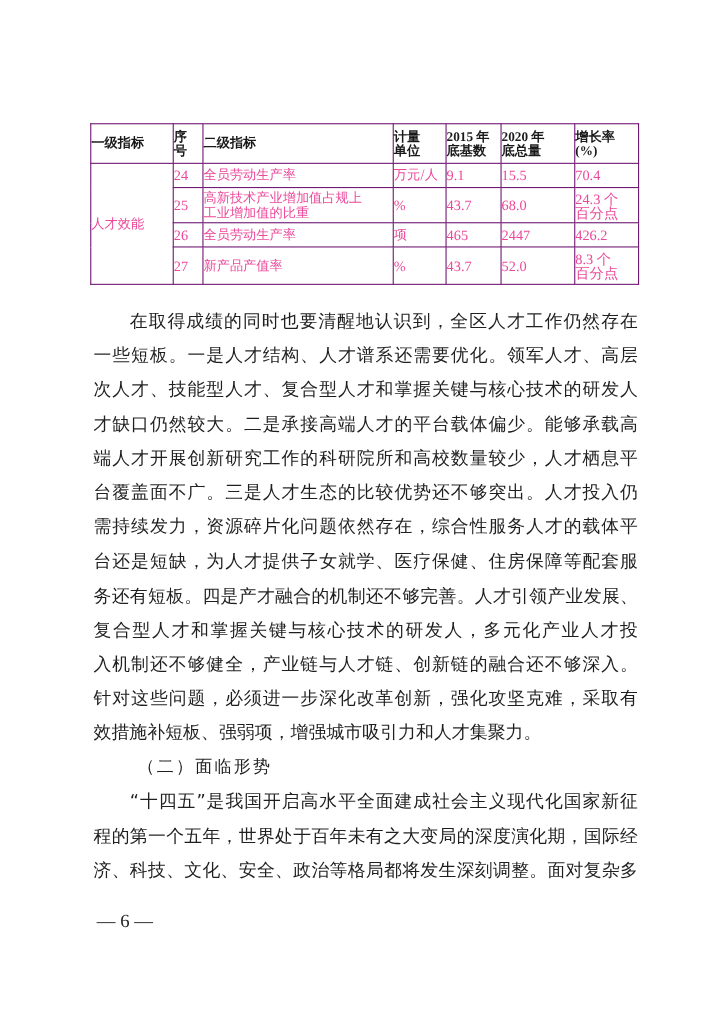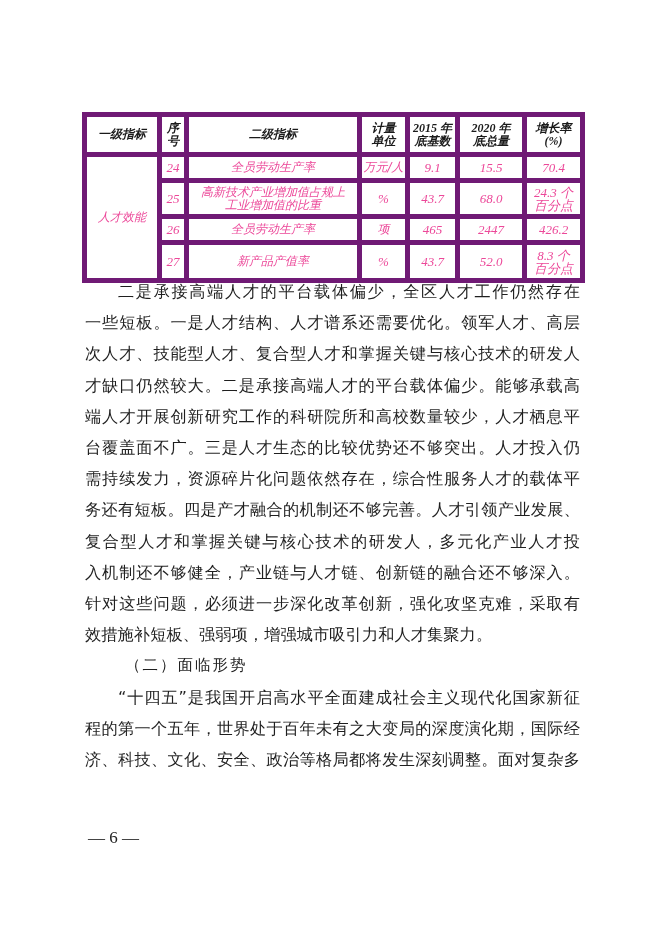--- a/index.html
+++ b/index.html
@@ -2,22 +2,22 @@
 <html><head>
 <meta charset="utf-8">
 <style>
   html, body { margin: 0; padding: 0; background: #ffffff; }
   body { width: 662px; height: 936px; position: relative; overflow: hidden;
          font-family: "DejaVu Serif", "Liberation Serif", serif; color: #1a1a1a; }
   .page { position: absolute; left: 0; top: 0; width: 662px; height: 936px; }
 
   table.idx { position: absolute; left: 82px; top: 112px; border-collapse: collapse;
               width: 498px; table-layout: fixed; font-size: 12px; }
-  table.idx td, table.idx th { border: 5px solid #701a75; text-align: center; vertical-align: middle;
-              padding: 0; line-height: 13px; font-style: italic; }
+  table.idx td, table.idx th { border: 1px solid #701a75; text-align: left; vertical-align: middle;
+              padding: 0; line-height: 13px; }
   table.idx th { font-weight: bold; font-size: 12px; height: 35px; font-family: "DejaVu Sans", "Liberation Sans", sans-serif; }
   table.idx th.num { font-family: "Liberation Serif", "DejaVu Serif", serif; }
   table.idx td { font-family: "DejaVu Sans", "Liberation Sans", sans-serif; font-weight: 300; color: #ec4899; }
   table.idx td.n { font-family: "Liberation Serif", "DejaVu Serif", serif; font-size: 13px; }
   tr.r1 td { height: 21px; }
   tr.r2 td { height: 31px; }
   tr.r3 td { height: 21px; }
   tr.r4 td { height: 33px; }
   .unit { font-size: 12px; letter-spacing: 0px; margin-top: 28px; }
 
@@ -89,27 +89,28 @@
       <td class="n">%</td>
       <td class="n">43.7</td>
       <td class="n">52.0</td>
       <td class="n"><span>8.3 个</span><br><span>百分点</span></td>
     </tr>
   </tbody>
     </table>
 
   <div class="body">
     <p>
-      <span class="line indent">二是承接高端人才的平台载体偏少，全区人才工作仍然存在</span>
+      <span class="line indent">在取得成绩的同时也要清醒地认识到，全区人才工作仍然存在</span>
       <span class="line">一些短板。一是人才结构、人才谱系还需要优化。领军人才、高层</span>
       <span class="line">次人才、技能型人才、复合型人才和掌握关键与核心技术的研发人</span>
       <span class="line">才缺口仍然较大。二是承接高端人才的平台载体偏少。能够承载高</span>
       <span class="line">端人才开展创新研究工作的科研院所和高校数量较少，人才栖息平</span>
       <span class="line">台覆盖面不广。三是人才生态的比较优势还不够突出。人才投入仍</span>
       <span class="line">需持续发力，资源碎片化问题依然存在，综合性服务人才的载体平</span>
+      <span class="line">台还是短缺，为人才提供子女就学、医疗保健、住房保障等配套服</span>
       <span class="line">务还有短板。四是产才融合的机制还不够完善。人才引领产业发展、</span>
       <span class="line">复合型人才和掌握关键与核心技术的研发人，多元化产业人才投</span>
       <span class="line">入机制还不够健全，产业链与人才链、创新链的融合还不够深入。</span>
       <span class="line">针对这些问题，必须进一步深化改革创新，强化攻坚克难，采取有</span>
       <span class="line last">效措施补短板、强弱项，增强城市吸引力和人才集聚力。</span>
     </p>
     <p class="heading">（二）面临形势</p>
     <p>
       <span class="line indent">“十四五”是我国开启高水平全面建成社会主义现代化国家新征</span>
       <span class="line">程的第一个五年，世界处于百年未有之大变局的深度演化期，国际经</span>

